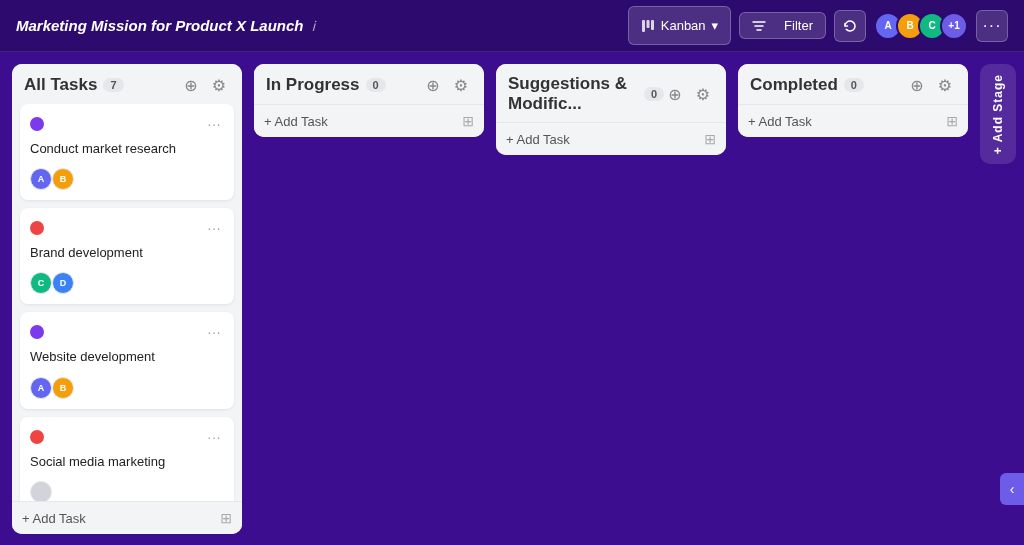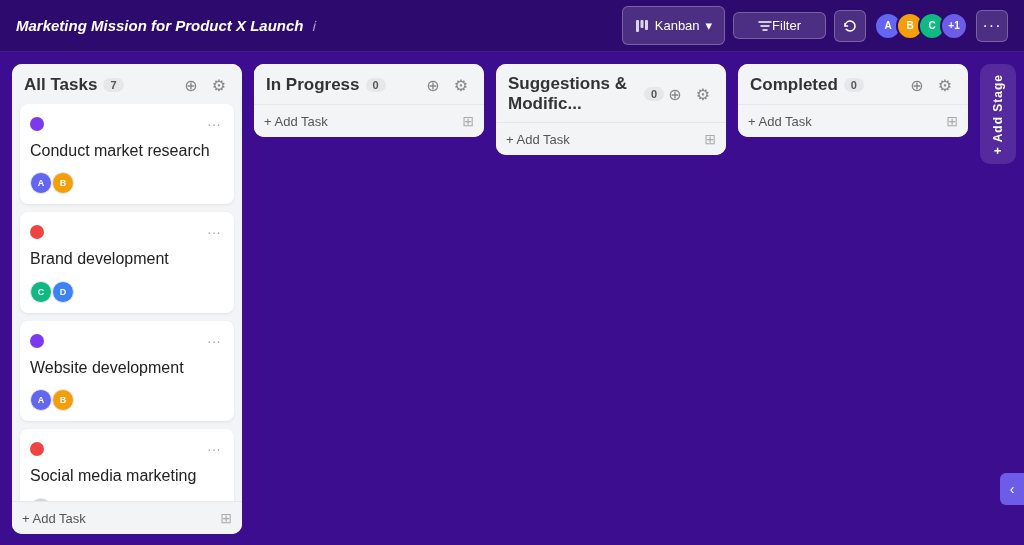--- a/index.html
+++ b/index.html
@@ -52,26 +52,26 @@
       cursor: pointer;
       display: flex;
       align-items: center;
       gap: 6px;
     }
     .btn-filter {
       background: rgba(255,255,255,0.15);
       border: 1px solid rgba(255,255,255,0.25);
       border-radius: 6px;
       color: #fff;
-      padding: 5px 24px;
+      padding: 5px 12px;
       font-size: 13px;
       cursor: pointer;
       display: flex;
       align-items: center;
-      gap: 0;
+      gap: 18px;
     }
     .btn-refresh {
       background: rgba(255,255,255,0.15);
       border: 1px solid rgba(255,255,255,0.25);
       border-radius: 6px;
       color: #fff;
       width: 32px;
       height: 32px;
       cursor: pointer;
       display: flex;
@@ -214,21 +214,21 @@
       font-size: 14px;
       display: flex;
       flex-direction: column;
       gap: 2px;
       align-items: center;
       justify-content: center;
       width: 20px;
       height: 20px;
     }
     .card-title {
-      font-size: 16px;
+      font-size: 13px;
       color: #222;
       font-weight: 500;
       margin-bottom: 10px;
       line-height: 1.4;
     }
     .card-bottom {
       display: flex;
       align-items: center;
       gap: 4px;
     }

